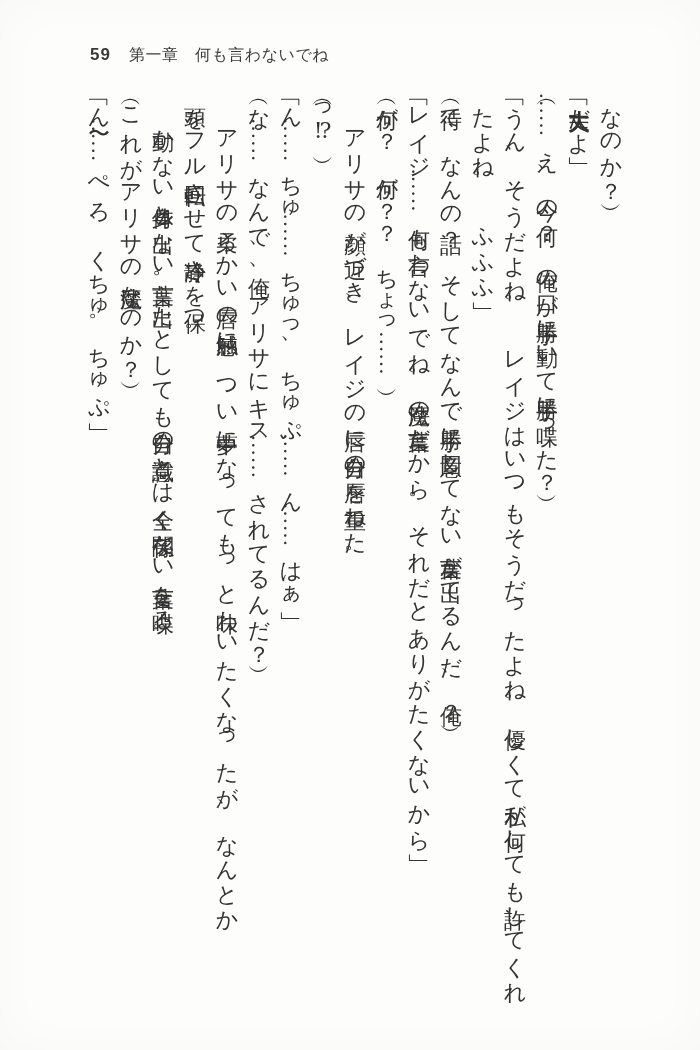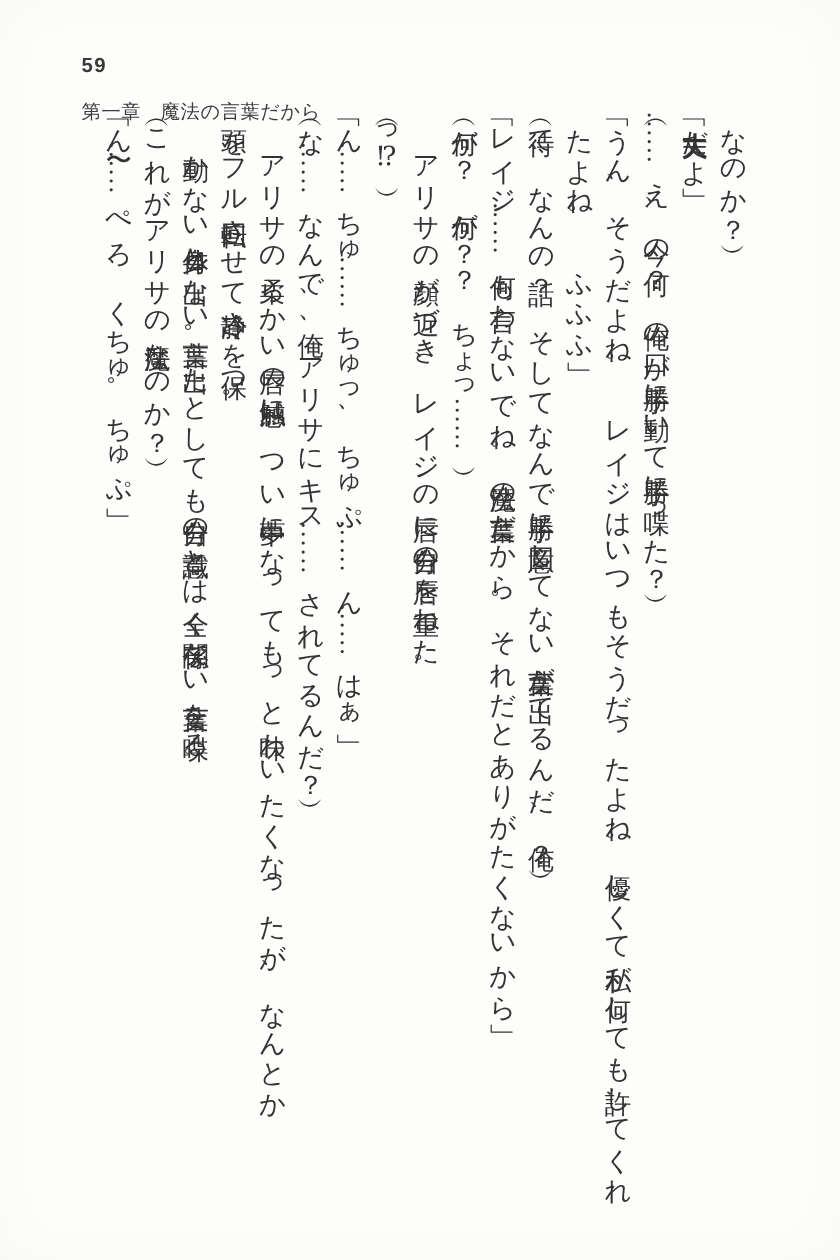--- a/index.html
+++ b/index.html
@@ -10,27 +10,26 @@
   }
   .page {
     position: relative;
     width: 700px; height: 1050px;
     background: #fdfdfc;
     overflow: hidden;
     box-shadow: inset 0 0 50px rgba(0,0,0,0.025);
   }
   .page-header {
     position: absolute;
-    top: 45px; left: 68px;
+    top: 45px; left: 90px;
     display: flex;
     align-items: baseline;
     gap: 18px;
     font-family: "Liberation Sans", "DejaVu Sans", sans-serif;
     color: #3a3a3a;
-    flex-direction: column;
   }
   .page-number {
     font-size: 17px;
     letter-spacing: 1px;
     font-weight: bold;
   }
   .chapter-title {
     font-size: 16px;
     letter-spacing: 0.5px;
   }
@@ -50,21 +49,21 @@
     white-space: normal;
   }
 </style>
 </head>
 <body>
 
 <div class="page">
 
   <div class="page-header">
     <span class="page-number">59</span>
-    <span class="chapter-title">第一章　魔法の言葉だから</span>
+    <span class="chapter-title">第一章　何も言わないでね</span>
   </div>
 
   <div class="text-block">
     <p>なのか？）</p>
     <p>「大丈夫だよ」</p>
     <p>（……え、今の何？　俺の口が勝手に動いて勝手に喋った？）</p>
     <p>「うん、そうだよね。　レイジはいつもそうだったよね。優しくて私が何しても許してくれ</p>
     <p>たよね。　ふふふ」</p>
     <p>（待て、なんの話？　そしてなんで勝手に意図してない言葉が出てるんだ、俺？）</p>
     <p>「レイジ……何も言わないでね。魔法の言葉だから。それだとありがたくないから」</p>

